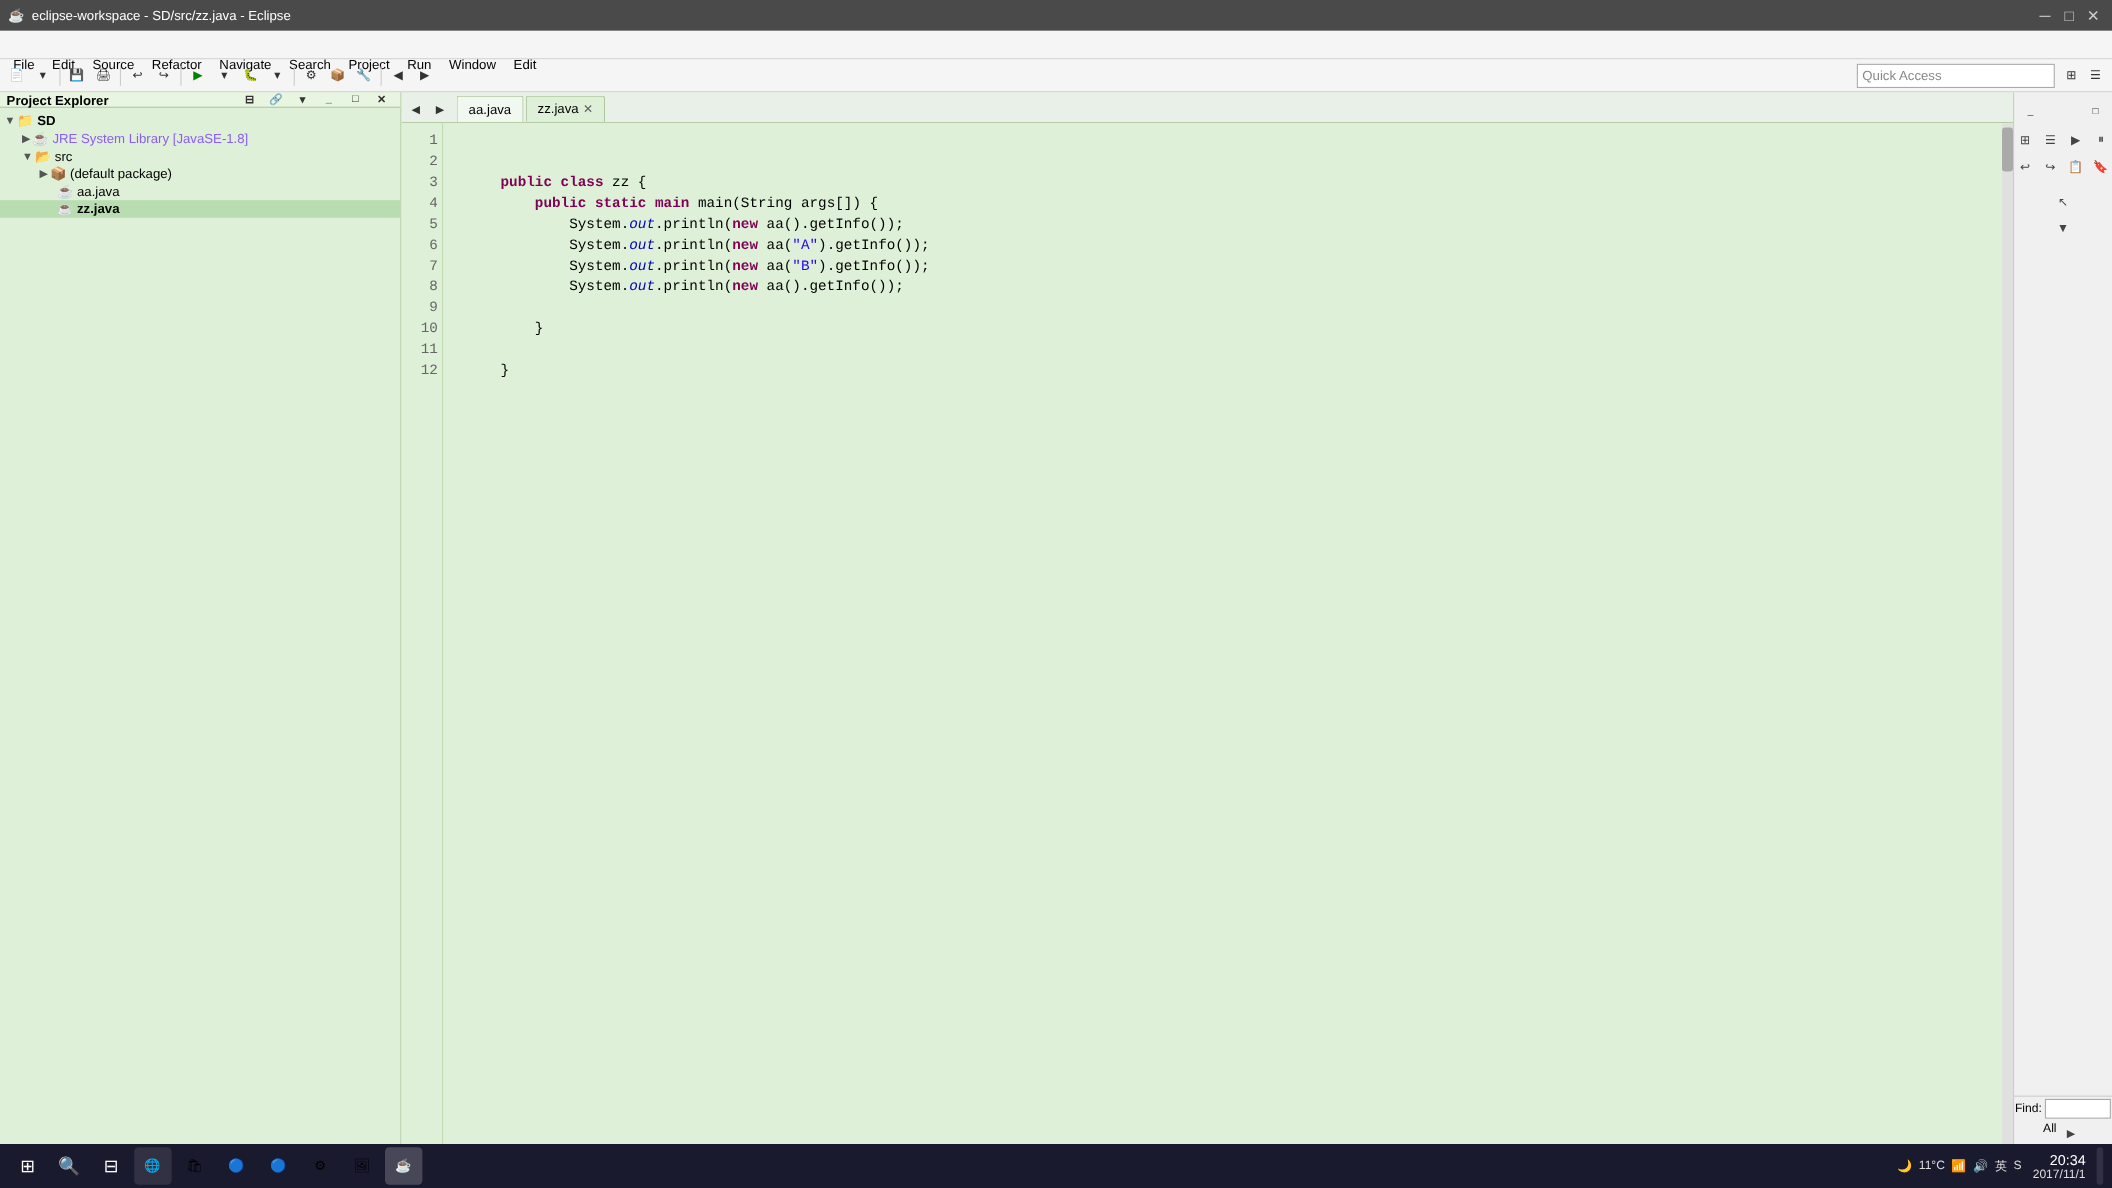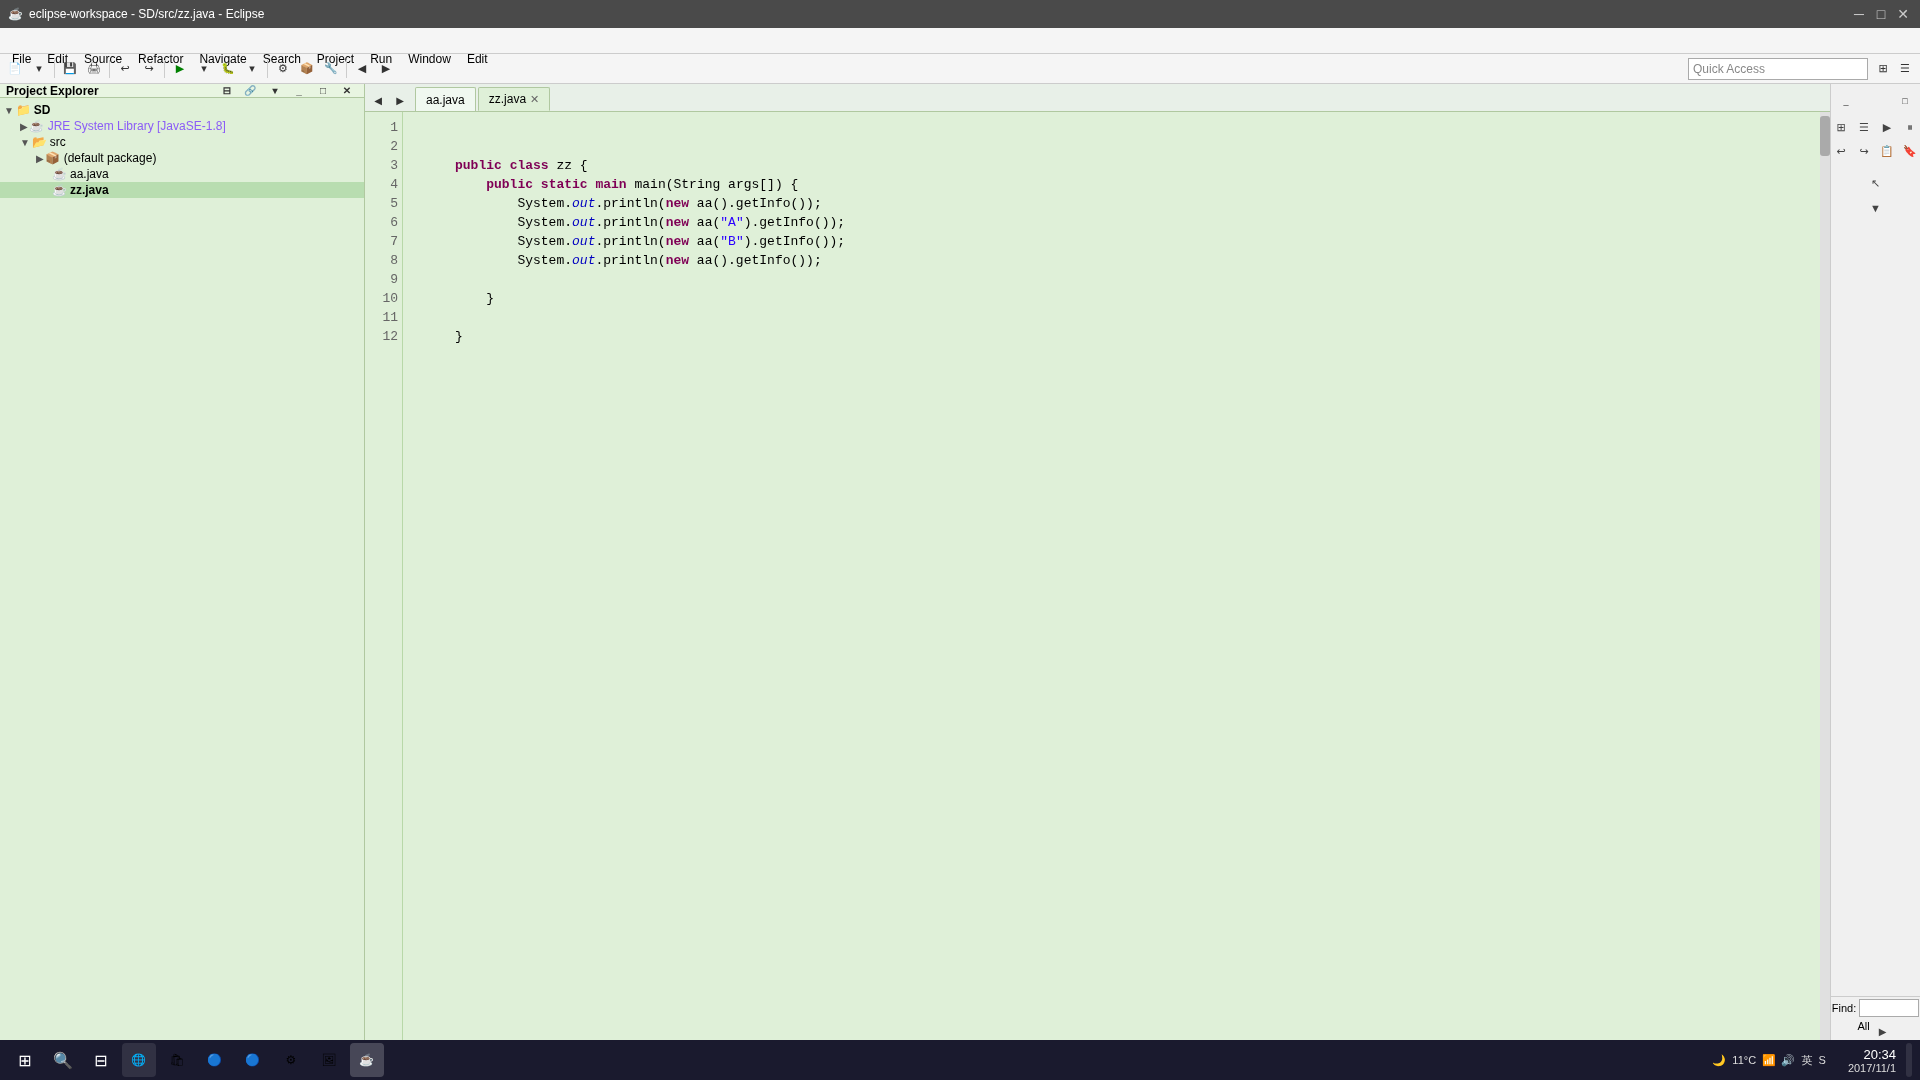--- a/index.html
+++ b/index.html
@@ -532,19 +532,19 @@
   </div>
   <div id="taskbar-right">
     <div class="sys-tray">
       <span>🌙</span>
       <span>11°C</span>
       <span>📶</span>
       <span>🔊</span>
       <span>英</span>
       <span>S</span>
     </div>
-    <div style="display:flex;flex-direction:column;align-items:flex-end;margin-left:16px;">
+    <div style="display:flex;flex-direction:column;align-items:flex-end;margin-left:4px;">
       <span style="font-size:13px;color:white;">20:34</span>
       <span style="font-size:11px;color:#ddd;">2017/11/1</span>
     </div>
     <div class="taskbar-btn" style="width:6px;height:34px;background:rgba(255,255,255,0.1);margin-left:4px;"></div>
   </div>
 </div>
 
 </body></html>

